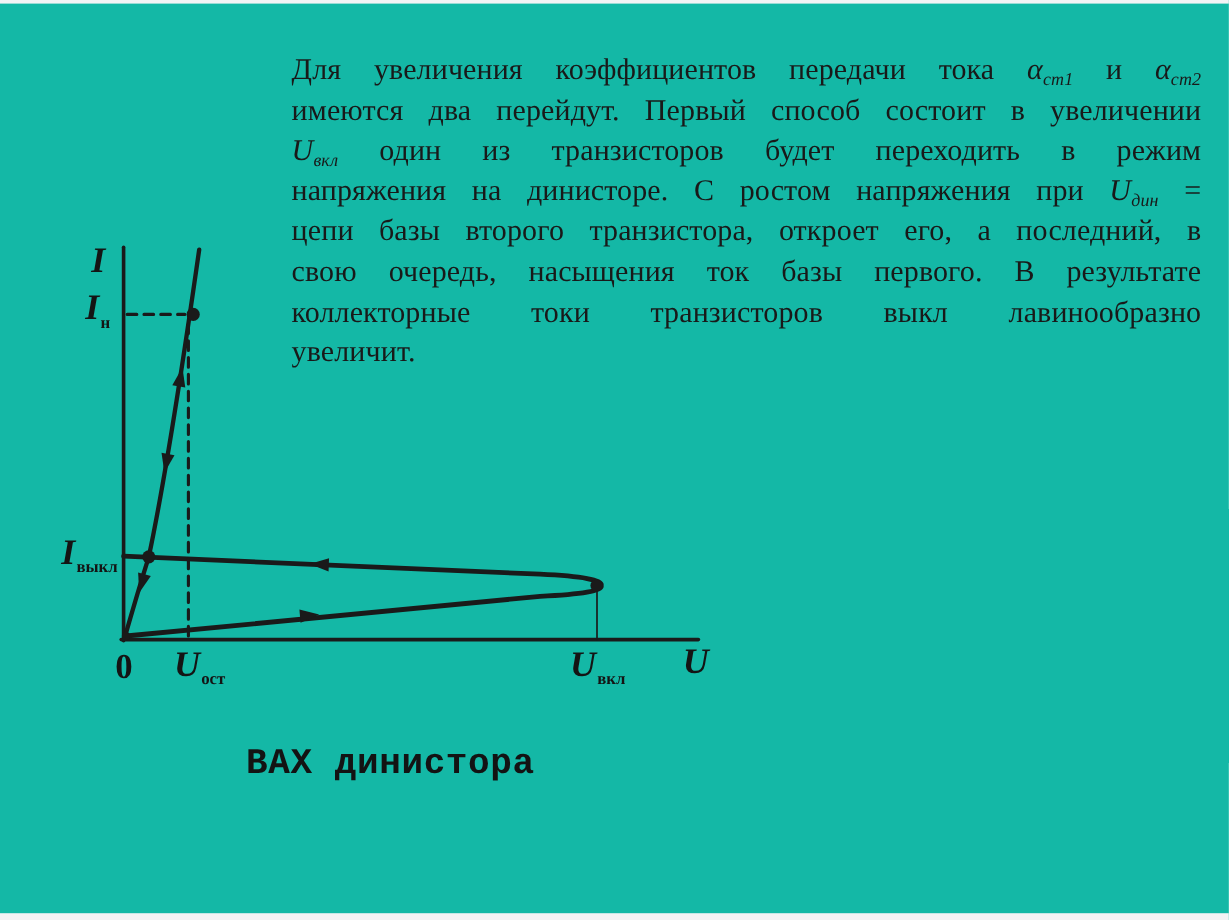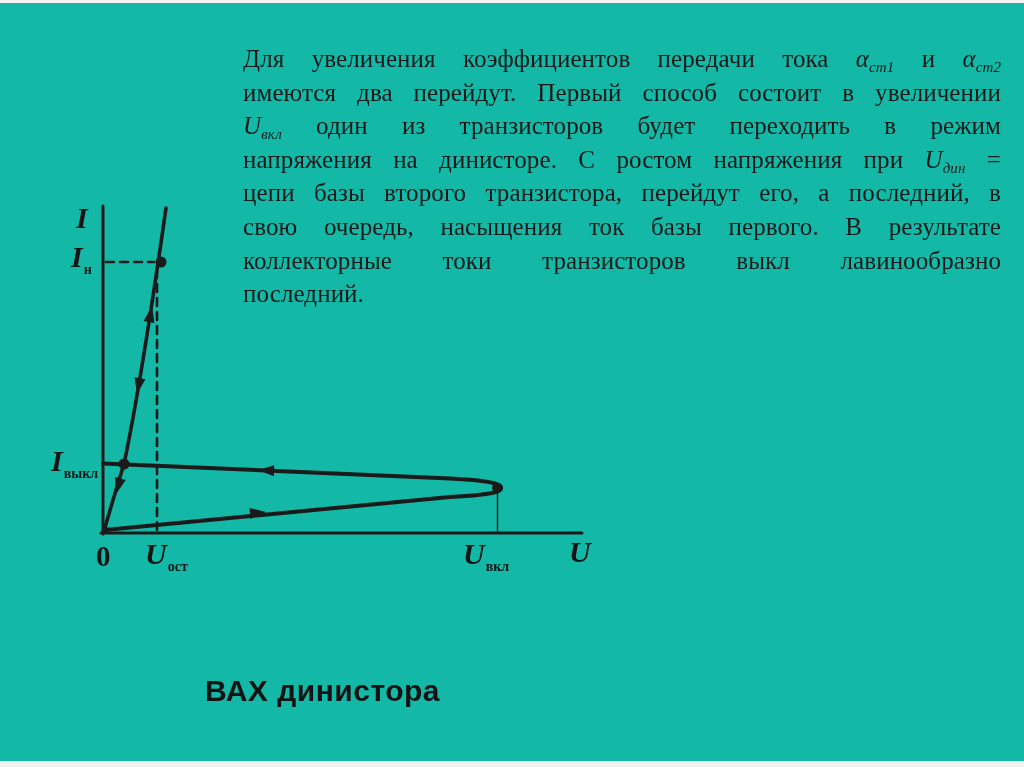--- a/index.html
+++ b/index.html
@@ -42,45 +42,45 @@
   }
   .gmain { font-style: italic; font-size: 30px; }
   .gmain.upright { font-style: normal; font-size: 29px; }
   .gsub {
     font-style: normal; font-weight: bold;
     font-size: 14px; line-height: 0;
     vertical-align: -7px; margin-left: 1px;
   }
 
   .caption {
-    position: absolute; left: 205px; top: 674px;
-    font-family: Liberation Sans, sans-serif;
+    position: absolute; left: 205px; top: 620px;
+    font-family: Liberation Mono, monospace;
     font-weight: bold; font-size: 30px; color: #131313;
     letter-spacing: 0.5px;
   }
 
   .figure-svg { position: absolute; left: 40px; top: 195px; }
 </style>
 </head>
 <body>
 
 <div class="slide">
 
   <div class="edge-strip top"></div>
   <div class="edge-strip bottom"></div>
 
   <div class="para">
       <div class="tline">Для увеличения коэффициентов передачи тока <i>α</i><sub>ст1</sub> и <i>α</i><sub>ст2</sub></div>
       <div class="tline">имеются два перейдут. Первый способ состоит в увеличении</div>
       <div class="tline"><i>U</i><sub>вкл</sub> один из транзисторов будет переходить в режим</div>
       <div class="tline">напряжения на динисторе. С ростом напряжения при <i>U</i><sub>дин</sub> =</div>
-      <div class="tline">цепи базы второго транзистора, перейдут его, а последний, в</div>
+      <div class="tline">цепи базы второго транзистора, откроет его, а последний, в</div>
       <div class="tline">свою очередь, насыщения ток базы первого. В результате</div>
       <div class="tline">коллекторные токи транзисторов выкл лавинообразно</div>
-      <div class="tline last">последний.</div>
+      <div class="tline last">увеличит.</div>
     </div>
 
   <svg class="figure-svg" width="570" height="395" viewBox="40 195 570 395" xmlns="http://www.w3.org/2000/svg">
     <g stroke="#1a1a1a" fill="none" stroke-linecap="round">
 
       <line x1="103" y1="206" x2="103" y2="534" stroke-width="3"></line>
       <line x1="101" y1="533" x2="582" y2="533" stroke-width="3"></line>
 
       <path stroke-width="3.6" d="M 104,531 C 112,503 118,483 124,464 C 140,388 154,292 166,208"></path>
 
@@ -114,21 +114,21 @@
   </div>
   <div class="glabel" style="left:51px; top:446px;">
     <span class="gmain">I</span><sub class="gsub">выкл</sub>
   </div>
   <div class="glabel" style="left:96px; top:541px;">
     <span class="gmain upright">0</span>
   </div>
   <div class="glabel" style="left:145px; top:539px;">
     <span class="gmain">U</span><sub class="gsub">ост</sub>
   </div>
-  <div class="glabel" style="left:463px; top:539px;">
+  <div class="glabel" style="left:475px; top:539px;">
     <span class="gmain">U</span><sub class="gsub">вкл</sub>
   </div>
   <div class="glabel" style="left:569px; top:537px;">
     <span class="gmain">U</span>
   </div>
 
   <div class="caption">ВАХ динистора</div>
 
 </div>
 

